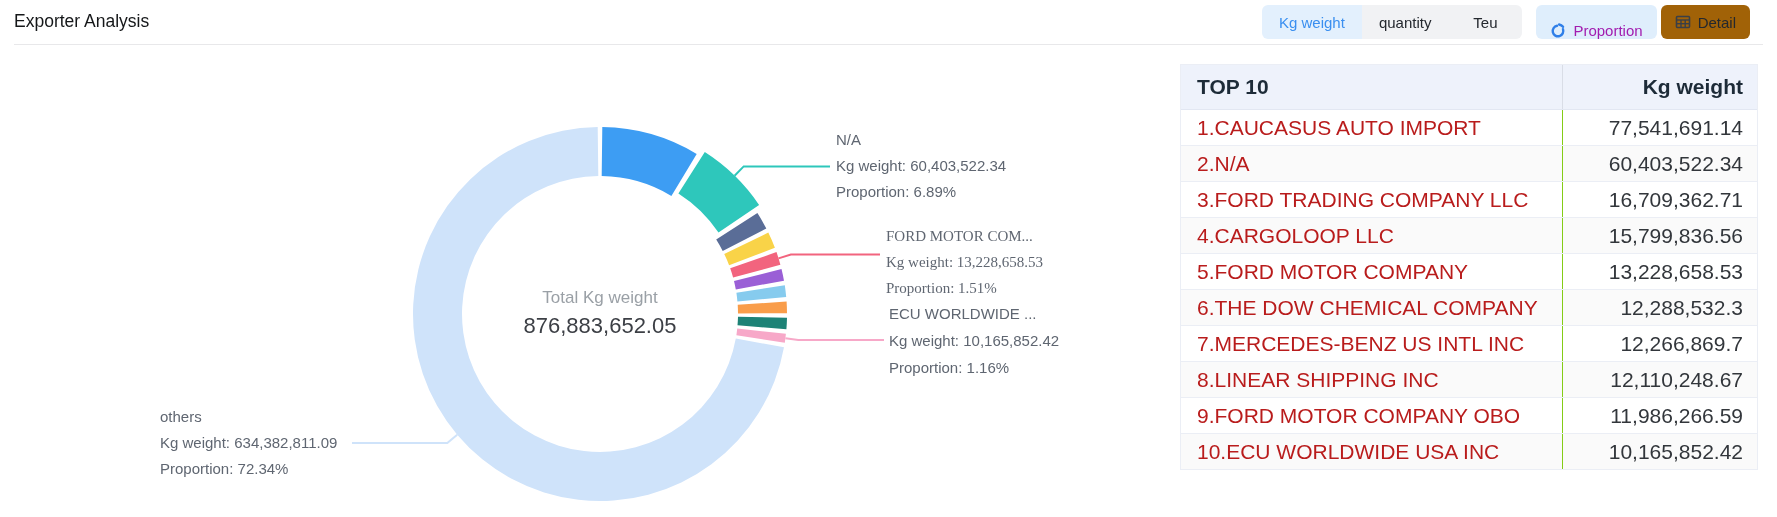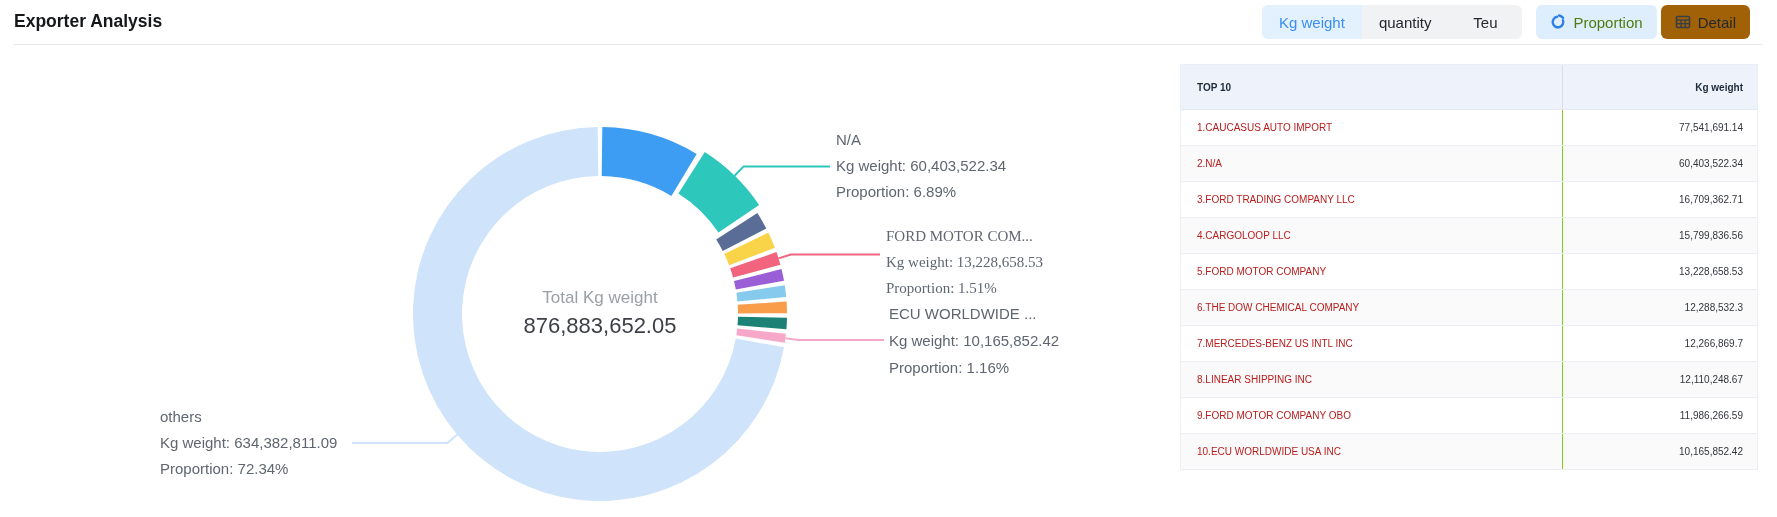--- a/index.html
+++ b/index.html
@@ -4,53 +4,53 @@
 <style>
   html,body{margin:0;padding:0;}
   body{
     width:1777px;height:517px;position:relative;overflow:hidden;
     background:#ffffff;color:#303133;
     font-family:"Liberation Sans","DejaVu Sans",sans-serif;
   }
   
   .page-title{
     position:absolute;left:14px;top:11px;
-    font-size:17.5px;font-weight:700;color:#151719;white-space:nowrap;
+    font-size:17.5px;font-weight:400;color:#151719;white-space:nowrap;
   }
   .hdr-divider{position:absolute;left:14px;right:14px;top:44px;height:1px;background:#e8e8ea;}
   .tabs{position:absolute;right:27px;top:5px;height:34px;display:flex;align-items:center;}
   .seg-group{display:flex;border-radius:6px;overflow:hidden;}
   .tab{
     height:34px;display:flex;align-items:center;justify-content:center;
     padding:0 17px;min-width:40px;font-size:15px;cursor:pointer;
     background:#f1f2f4;color:#24282e;white-space:nowrap;
   }
   .tab.active{background:#e3f0fd;color:#3a8ff0;}
   .view-group{display:flex;gap:4px;margin-left:14px;}
   .viewbtn{
     height:34px;display:flex;align-items:center;gap:7px;padding:0 14px;
     font-size:15px;border-radius:6px;cursor:pointer;
     background:#a16207;color:#24282e;white-space:nowrap;
   }
-  .viewbtn.active{background:#dfeefc;color:#4d7c0f;}
+  .viewbtn.active{background:#dfeefc;color:#a21caf;align-items:flex-end;}
   
   #chart-svg{position:absolute;left:0;top:0;}
   .center-label{position:absolute;left:450px;top:288px;width:300px;text-align:center;}
   .center-title{font-size:17px;color:#9aa0a6;}
   .center-value{font-size:22px;color:#3c3f45;margin-top:5px;white-space:nowrap;}
   .callout{position:absolute;font-size:15px;line-height:26px;color:#5f6671;white-space:nowrap;}
   #callout-0{left:836px;top:127px;}
   #callout-1{left:886px;top:223px;font-family:Liberation Serif, serif;}
   #callout-2{left:889px;top:300px;line-height:27px;}
   #callout-3{left:160px;top:404px;}
   
   .top10-table{
     position:absolute;left:1180px;top:64px;width:578px;
     border:1px solid #ebeef5;border-bottom:none;box-sizing:border-box;
-    font-size:10px;
+    font-size:21px;
   }
   .thead{display:flex;height:44px;background:#eef2fb;border-bottom:1px solid #e2e7f2;}
   .th-rank{
     flex:0 0 382px;box-sizing:border-box;display:flex;align-items:center;
     padding-left:16px;font-weight:700;color:#1d2b38;border-right:1px solid #d9dde6;
   }
   .th-val{
     flex:1;display:flex;align-items:center;justify-content:flex-end;
     padding-right:14px;font-weight:700;color:#1d2b38;
   }

